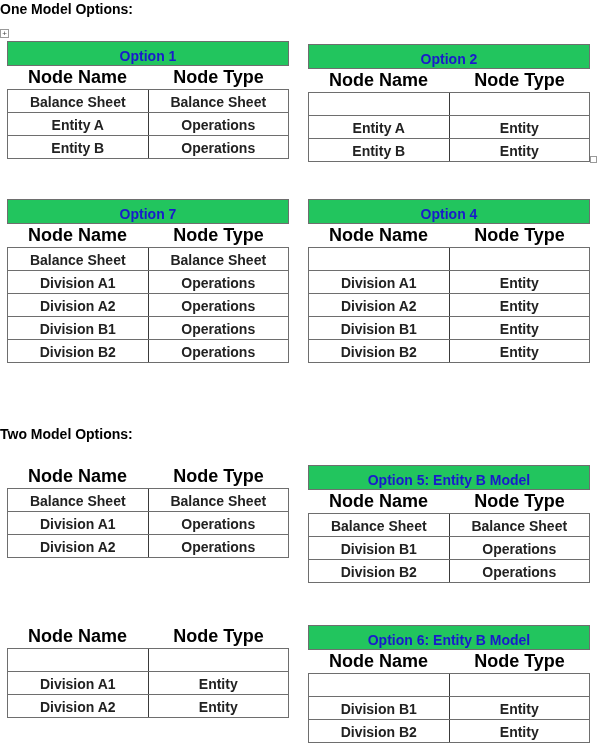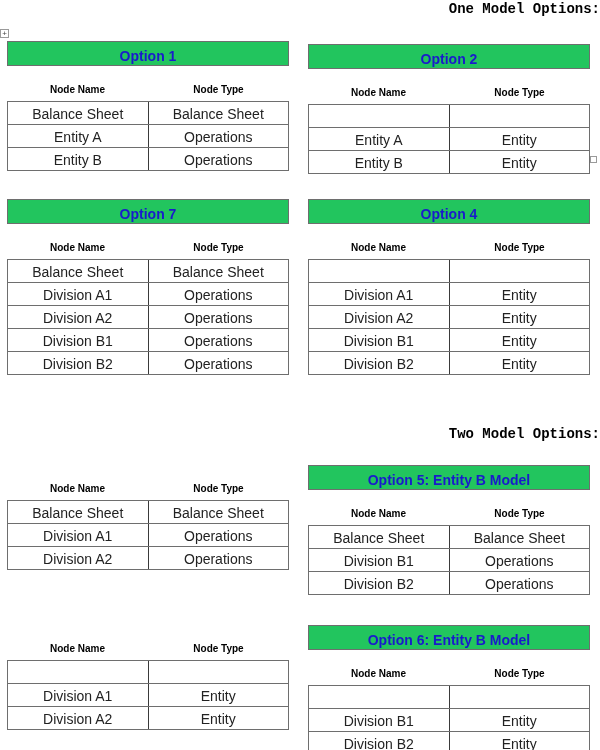--- a/index.html
+++ b/index.html
@@ -2,43 +2,43 @@
 <html><head>
   <meta charset="utf-8">
   <style>
     html, body { margin: 0; padding: 0; background: #ffffff; }
     body {
       width: 600px; height: 750px; position: relative; overflow: hidden;
       font-family: "Liberation Sans", "DejaVu Sans", sans-serif;
       color: #000;
     }
     .section-title {
-      position: absolute; left: 0; width: 600px; text-align: right;
-      font-weight: bold; font-size: 14px; line-height: 18px; font-family: Liberation Mono, monospace;
+      position: absolute; left: 0; width: 600px; text-align: left;
+      font-weight: bold; font-size: 14px; line-height: 18px;
     }
     .opt {
       position: absolute; width: 282px;
     }
     .opt.left { left: 7px; }
     .opt.right { left: 308px; }
     .opt-header {
       height: 23px; background: #22c55e; border: 1px solid #6e6e6e;
       box-sizing: border-box; height: 25px;
       text-align: center; font-weight: bold; color: #1a1acc;
       font-size: 14px; line-height: 29px;
     }
     .col-heads {
-      display: flex; height: 23px; font-weight: bold; font-size: 10px; line-height: 23px; margin-top: 12px;
+      display: flex; height: 23px; font-weight: bold; font-size: 18px; line-height: 23px;
     }
     .col-heads div { width: 50%; text-align: center; }
     .rows { border: 1px solid #6e6e6e; border-bottom: none; }
     .row { display: flex; height: 22px; border-bottom: 1px solid #6e6e6e; }
     .cell {
       width: 50%; text-align: center; font-size: 14px; line-height: 24px; color: #222;
-      white-space: nowrap; overflow: hidden;
+      white-space: nowrap; overflow: hidden; font-weight: bold;
     }
     .cell:first-child { border-right: 1px solid #3a3a3a; }
     .move-handle {
       position: absolute; left: 0; top: 29px; width: 9px; height: 9px;
       border: 1px solid #9a9a9a; box-sizing: border-box; background: #fff;
       font-size: 8px; line-height: 7px; text-align: center; color: #444;
     }
     .resize-handle {
       position: absolute; left: 590px; top: 156px; width: 7px; height: 7px;
       border: 1px solid #9a9a9a; box-sizing: border-box; background: #fff;

